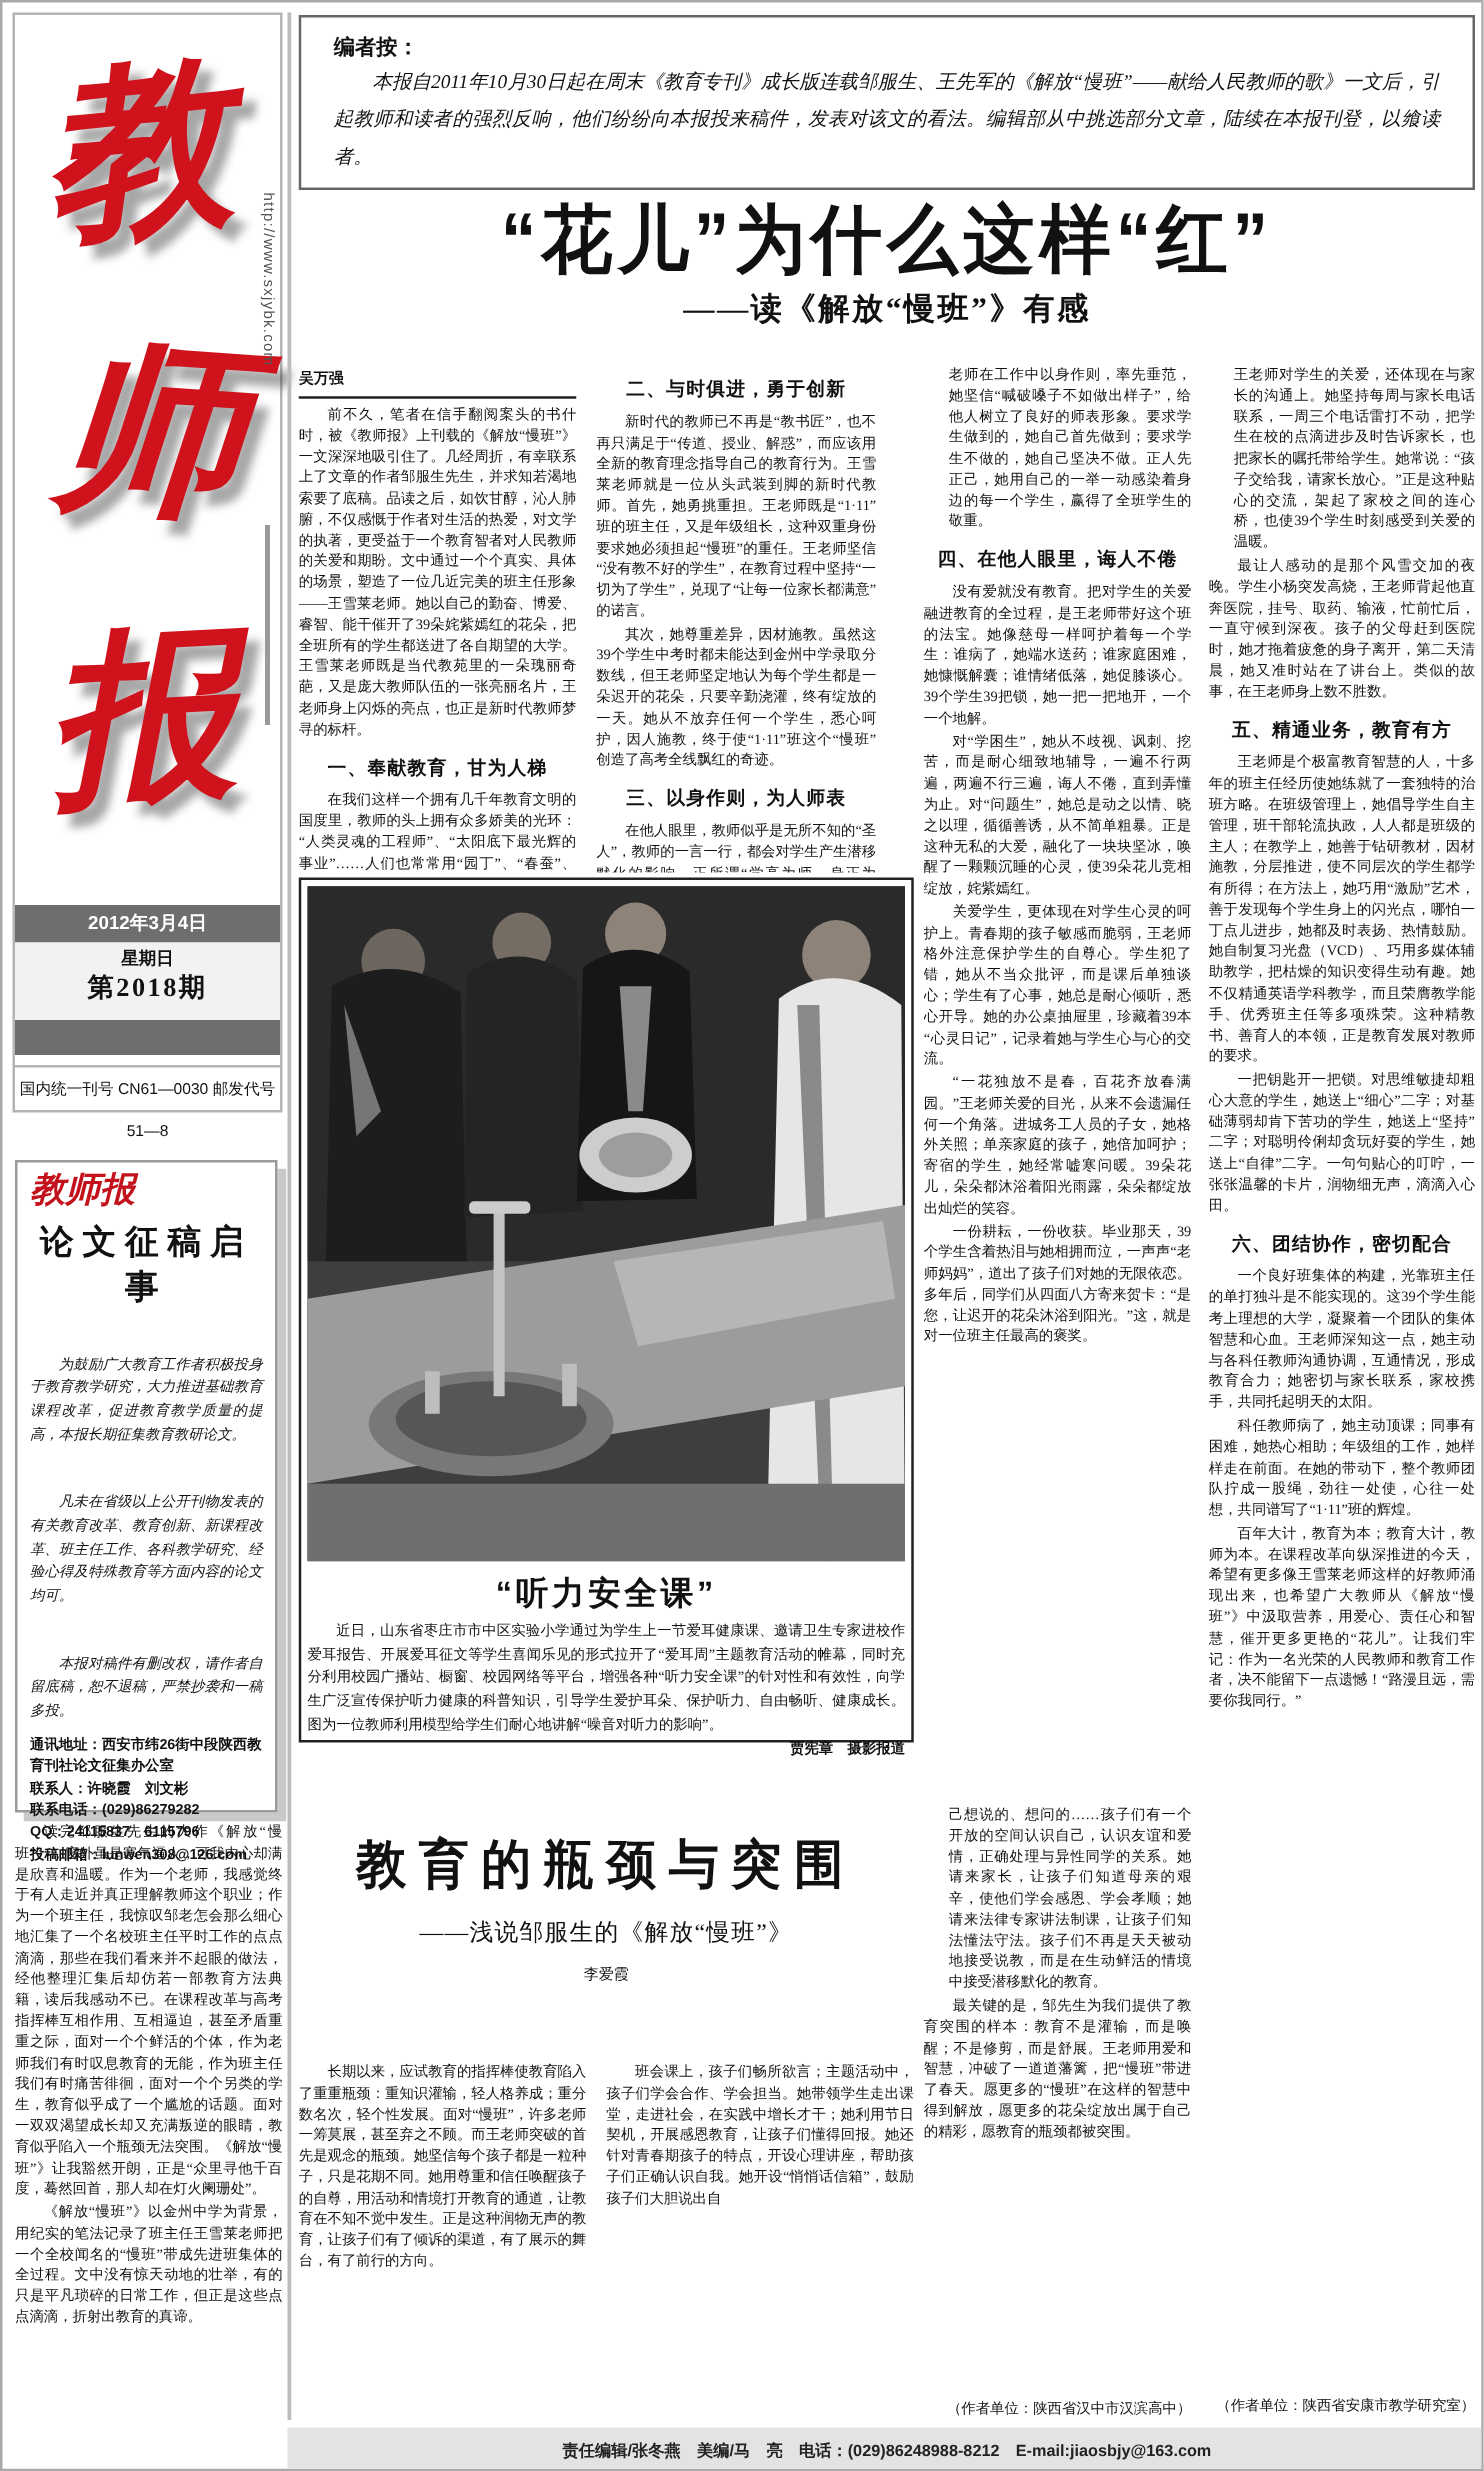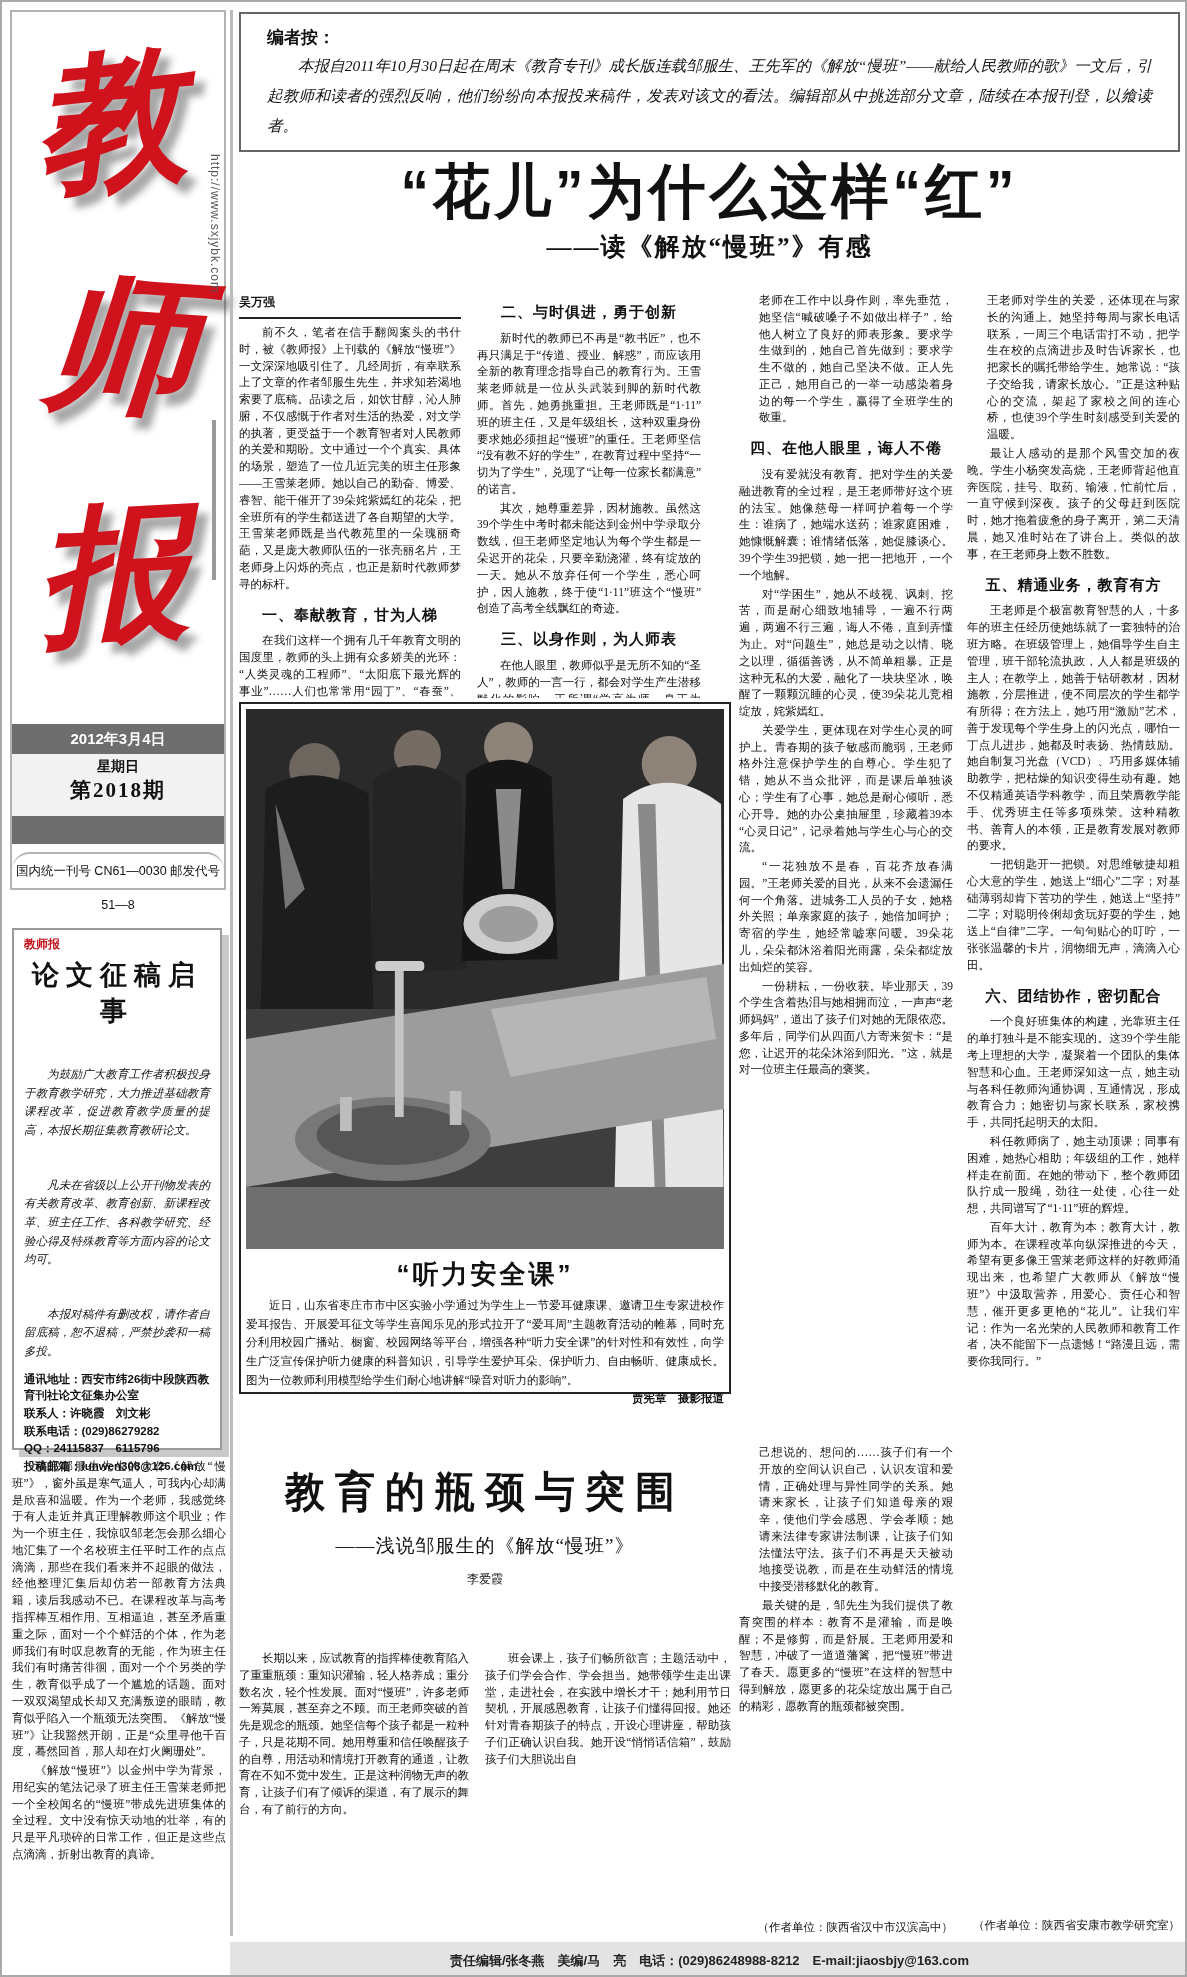--- a/index.html
+++ b/index.html
@@ -27,26 +27,26 @@
   .date-bar { position:absolute; left:0; width:212px; background:#6e6e6e; color:#fff;
     text-align:center; font-family:"Liberation Sans",sans-serif; }
   #date-bar1 { top:712px; height:30px; font-size:15px; font-weight:bold; line-height:30px; }
   #date-panel { position:absolute; left:0; top:742px; width:212px; height:62px;
     background:#f2f2f2; text-align:center; }
   #weekday { font-size:14px; font-weight:bold; padding-top:4px; }
   #issue { font-size:21px; font-weight:bold; letter-spacing:2px; }
   #date-bar2 { top:804px; height:28px; }
   #issn { position:absolute; left:0; top:840px; width:212px; height:36px;
     border-top:2px solid #b3b3b3; text-align:center; font-size:12.5px; line-height:34px;
-    font-family:"Liberation Sans",sans-serif;border-radius:18px; }
+    font-family:"Liberation Sans",sans-serif; }
 
   
   #notice { position:absolute; left:10px; top:926px; width:210px; height:522px;
     border:2px solid #9a9a9a; background:#fff; box-shadow:7px 7px 0 #c9c9c9; padding:8px 10px; }
-  #notice-logo { font-size:12px; font-weight:900; color:#c3121c; line-height:1.1; }
+  #notice-logo { font-size:28px; font-weight:900; font-style:italic; color:#c3121c; line-height:1.1; }
   #notice-title { font-size:27px; letter-spacing:7px; text-align:center; margin:6px 0 8px;
     font-weight:600; }
   .notice-p { font-size:11.5px; line-height:1.62; text-indent:2em; text-align:justify;
     font-style:italic;margin-top:36px; }
   #notice-contact { margin-top:10px; font-family:"Liberation Sans",sans-serif;
     font-size:11.5px; font-weight:bold; line-height:1.45; font-style:normal; }
   #notice-contact div { margin-bottom:1px; }
 
   
   .col { position:absolute; overflow:hidden; text-align:justify; font-size:11.5px;

